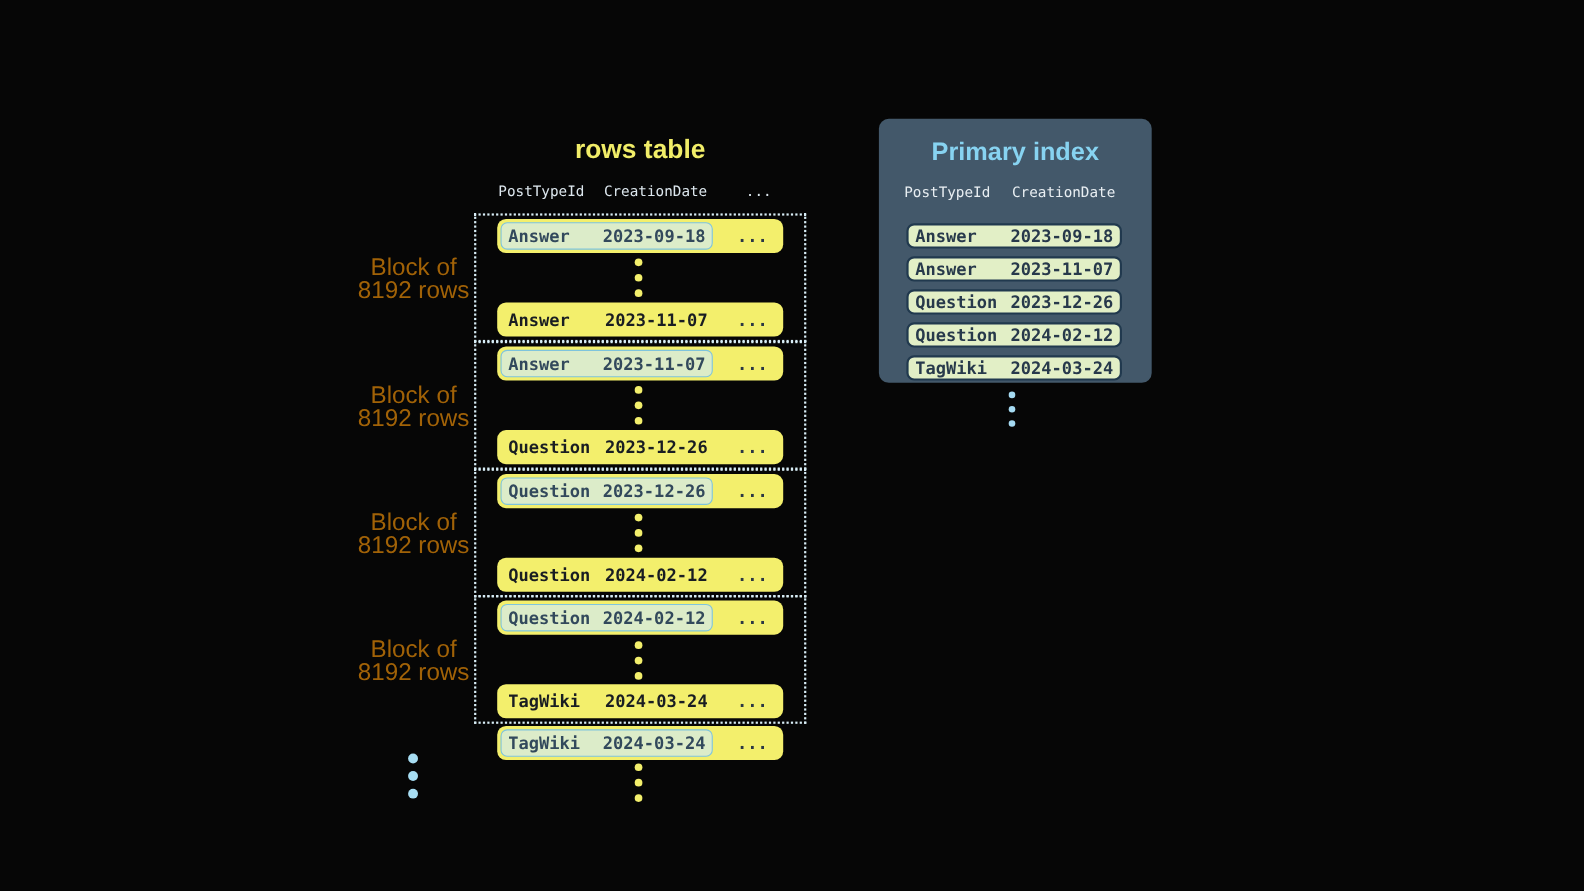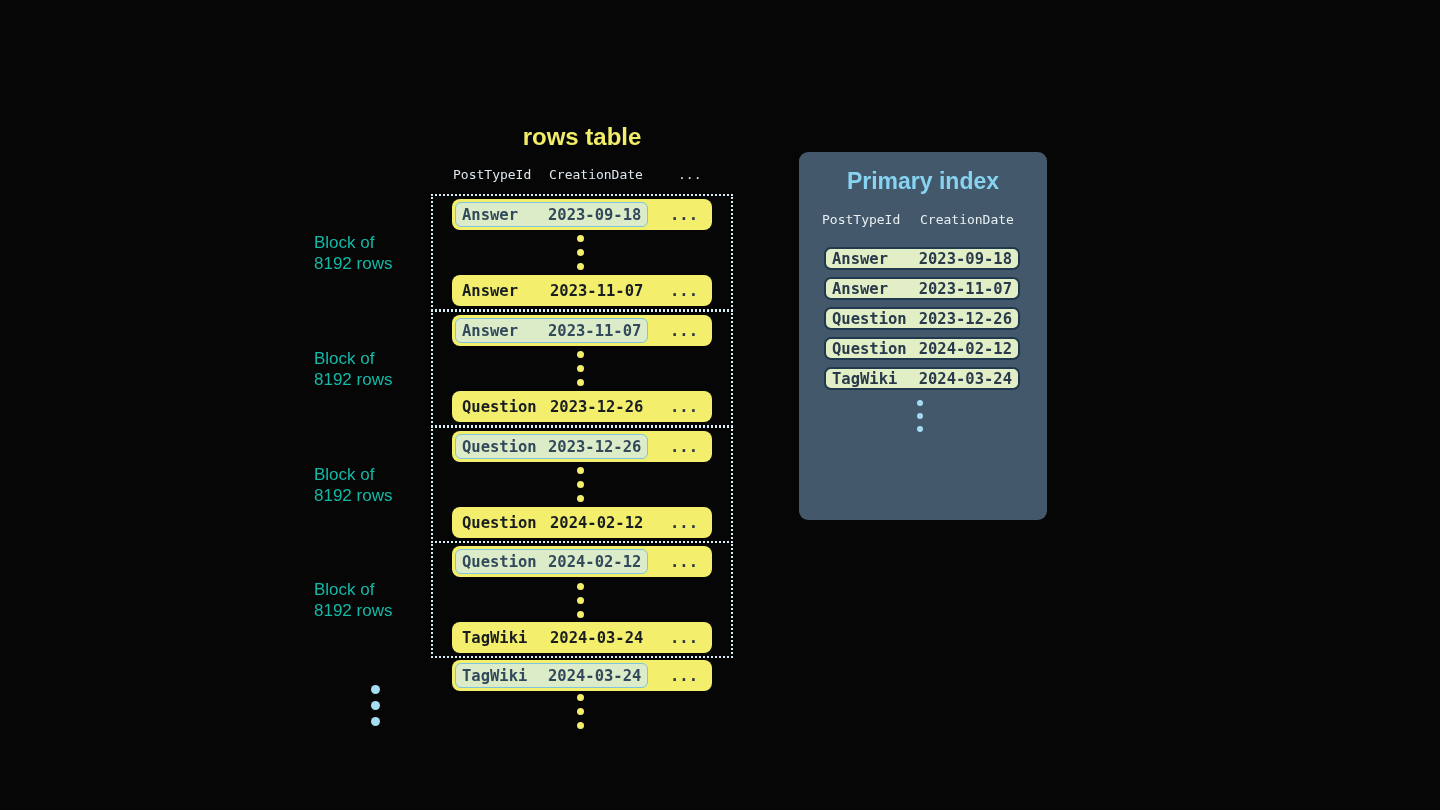--- a/index.html
+++ b/index.html
@@ -37,23 +37,23 @@
 
   .block {
     position: absolute;
     left: 431px; width: 302px; height: 117px;
     box-sizing: border-box;
     border: 2px dotted #d8edf6;
   }
   .block-label {
     position: absolute;
     left: 314px; width: 124px;
-    text-align: left;
-    font-size: 17px; line-height: 21px;
-    color: #14b8a6;
+    text-align: center;
+    font-size: 22px; line-height: 21px;
+    color: #a16207;
   }
 
   .yrow {
     position: absolute;
     left: 19px; width: 260px; height: 31px;
     background: #f3ef6c;
     border-radius: 8px;
     display: flex; align-items: center;
     font-family: "DejaVu Sans Mono", monospace;
     font-size: 15.5px; font-weight: 700;
@@ -93,24 +93,23 @@
   .dots-b1 { top: 235px; }
   .dots-b2 { top: 351px; }
   .dots-b3 { top: 467px; }
   .dots-b4 { top: 583px; }
   .dots-tail { top: 694px; }
 
   
   .index-panel {
     position: absolute;
     left: 799px; top: 108px;
-    width: 248px; height: 368px;
+    width: 248px; height: 240px;
     background: #43586a;
     border-radius: 9px;
-    margin-top: 44px;
   }
   .index-title {
     position: absolute;
     left: 0; top: 16px; width: 100%;
     text-align: center;
     font-size: 23px; font-weight: 600;
     color: #87d3f1;
   }
   .index-header {
     position: absolute;

